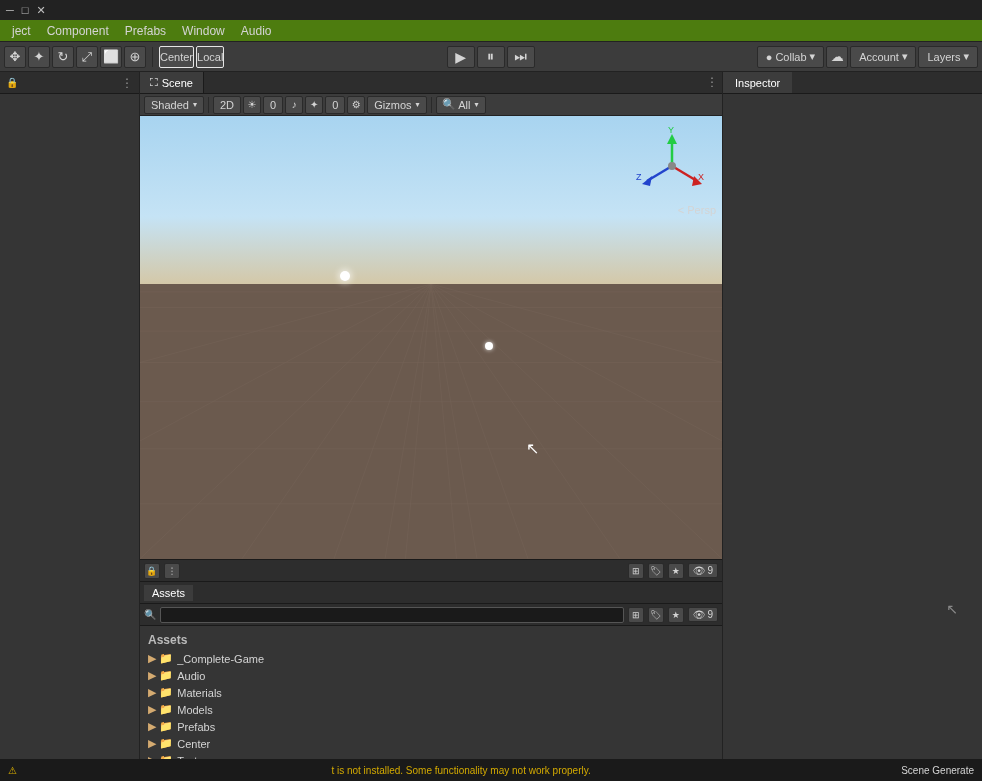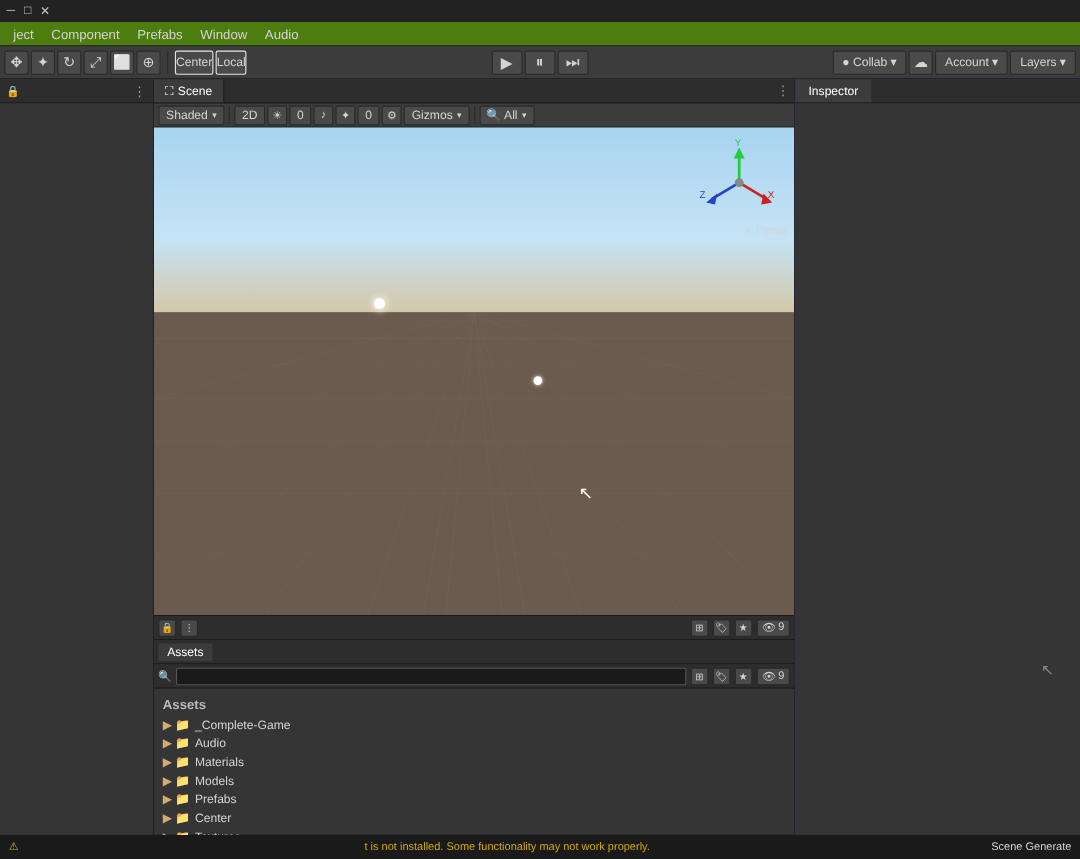--- a/index.html
+++ b/index.html
@@ -392,21 +392,21 @@
       top: -3px;
       width: 10px;
       height: 10px;
       background: #888;
       border-radius: 50%;
     }
 
     
     #right-panel {
       width: 260px;
-      background: #4c1d95;
+      background: #a3a3a3;
       border-left: 1px solid #222;
       display: flex;
       flex-direction: column;
     }
     #inspector-tab-bar {
       background: #2d2d2d;
       height: 22px;
       display: flex;
       align-items: stretch;
       border-bottom: 1px solid #1a1a1a;

